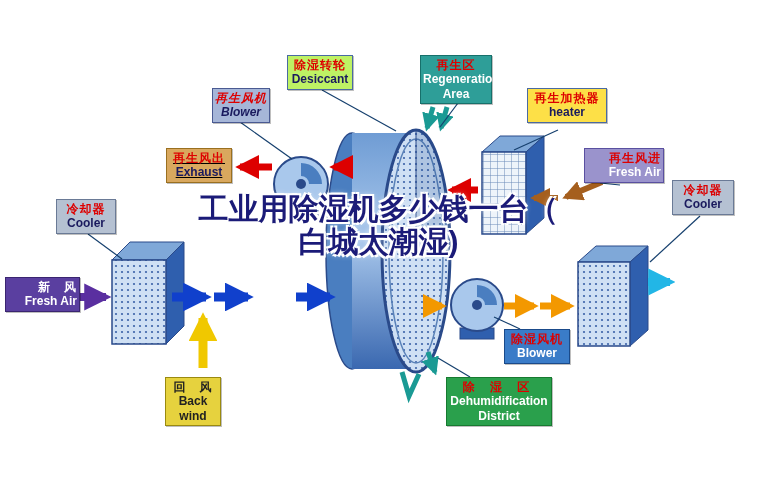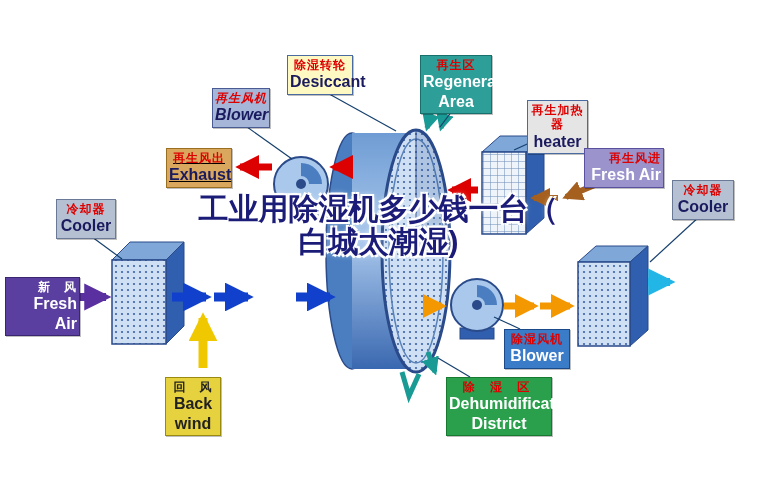--- a/index.html
+++ b/index.html
@@ -8,26 +8,26 @@
     overflow:hidden;font-family:"Liberation Sans","DejaVu Sans",sans-serif;
   }
   #diagram-svg{position:absolute;left:0;top:0;z-index:1;}
   
   .lbl{
     position:absolute;z-index:2;border:1px solid #4a5a92;background:#a6b6d8;
     text-align:center;font-weight:bold;padding:2px 2px;box-sizing:border-box;
     line-height:1.2;box-shadow:1px 1px 0 rgba(0,0,0,.25);
   }
   .lbl .zh{display:block;font-size:12px;color:#dd0000;letter-spacing:1px;}
-  .lbl .en{display:block;font-size:16px;color:#1a1a5e;}
+  .lbl .en{display:block;font-size:12px;color:#1a1a5e;}
   .lbl-regen-blower{left:212px;top:88px;width:58px;font-style:italic;}
-  .lbl-desiccant{left:287px;top:55px;width:66px;background:#fef9c3;border-color:#4a6aa2;}
+  .lbl-desiccant{left:287px;top:55px;width:66px;background:#bef264;border-color:#4a6aa2;}
   .lbl-regen-area{left:420px;top:55px;width:72px;background:#2e9e98;border-color:#17706b;}
   .lbl-regen-area .en{color:#ffffff;}
-  .lbl-regen-heater{left:527px;top:100px;width:61px;background:#e5e5e5;border-color:#4a6aa2;}
+  .lbl-regen-heater{left:527px;top:88px;width:80px;background:#fde047;border-color:#4a6aa2;}
   .lbl-regen-out{left:166px;top:148px;width:66px;background:#d9a85e;border-color:#9a7020;text-decoration:underline;}
   .lbl-regen-in{left:584px;top:148px;width:80px;background:#9a93cc;border-color:#5a50a0;text-align:right;}
   .lbl-regen-in .en{color:#ffffff;}
   .lbl-cooler-left{left:56px;top:199px;width:60px;background:#b5c1d2;border-color:#6a7a96;}
   .lbl-cooler-right{left:672px;top:180px;width:62px;background:#b5c1d2;border-color:#6a7a96;}
   .lbl-fresh-air{left:5px;top:277px;width:75px;background:#5a3fa0;border-color:#3a2570;text-align:right;}
   .lbl-fresh-air .zh{color:#ffffff;}
   .lbl-fresh-air .en{color:#ffffff;}
   .lbl-air-supply{left:677px;top:258px;width:75px;background:#44c6ea;border-color:#1a7aa8;}
   .lbl-air-supply .zh{color:#0a2a7a;}

